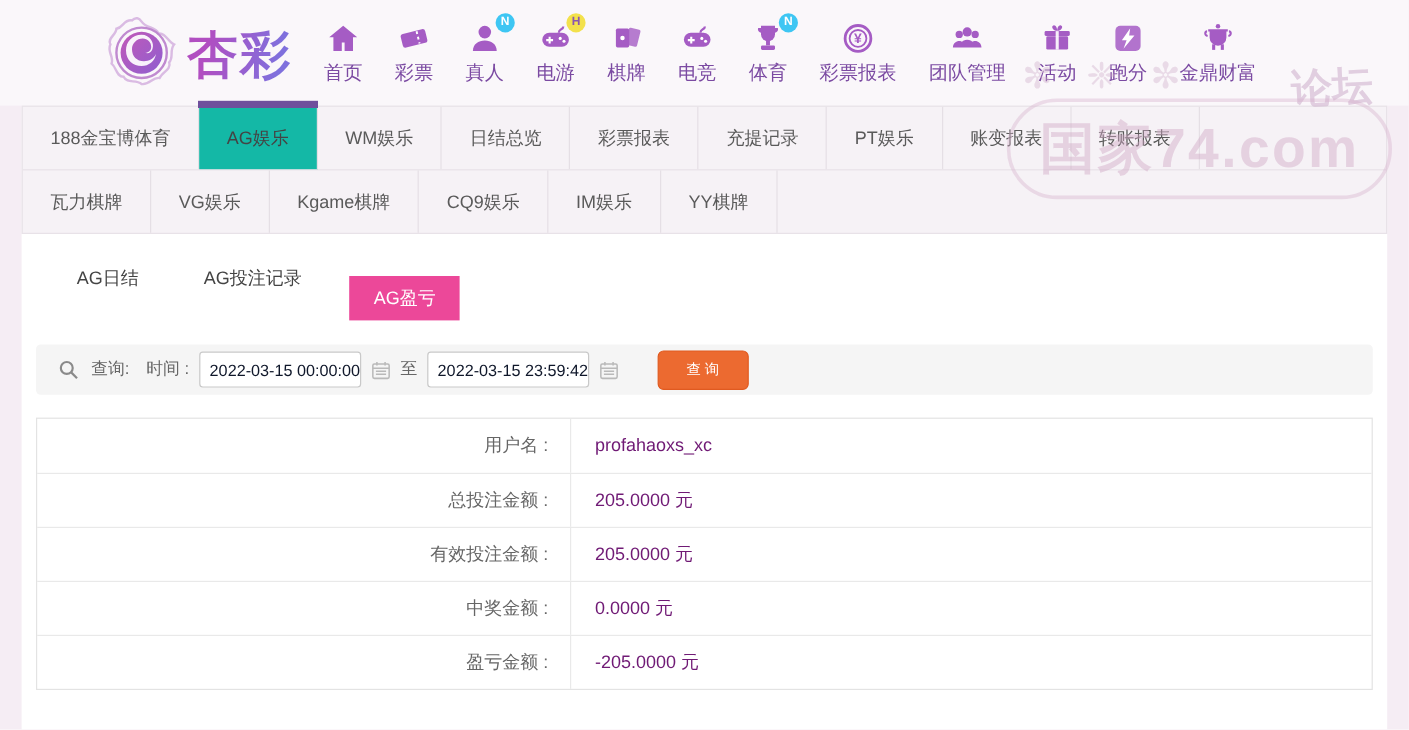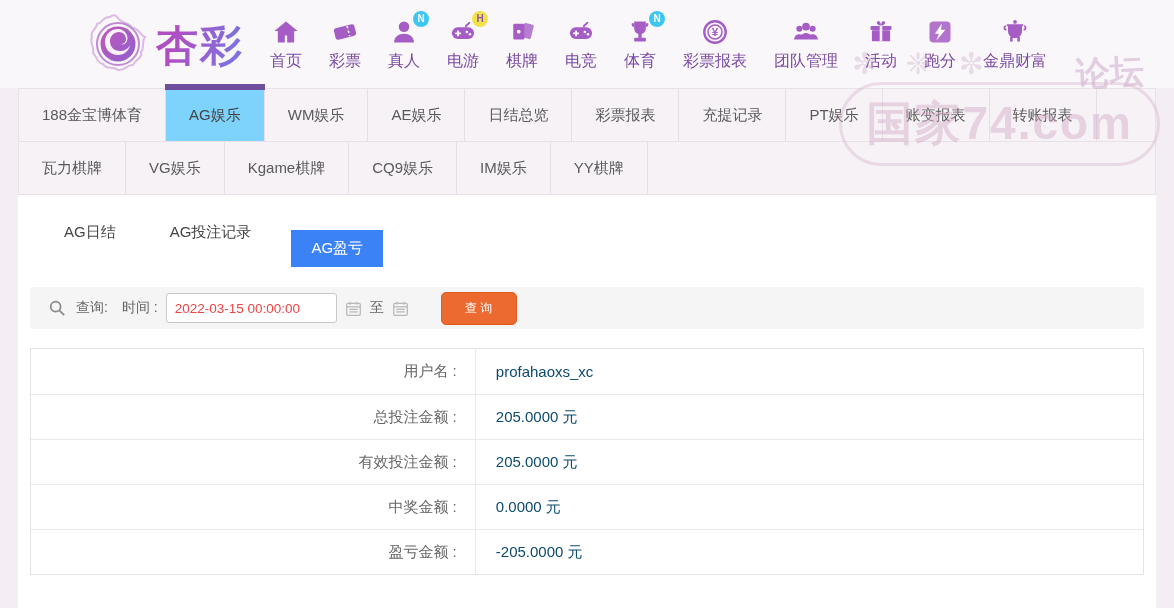--- a/index.html
+++ b/index.html
@@ -25,43 +25,43 @@
   .b-N { background:#3ec6f3; color:#fff; }
   .b-H { background:#f3e14c; color:#8a56b0; }
   
   .wrapper { margin:0 18px; background:#fff; height:520px; position:relative; }
   
   .tabstrip { background:#f6f2f6; border:1px solid #e8e2e8; }
   .tabrow { display:flex; }
   .tabrow + .tabrow { border-top:1px solid #e8e2e8; }
   .tab { position:relative; padding:0 23px; height:52px; display:flex; align-items:center;
     font-size:15px; color:#5a5a5a; cursor:pointer; border-right:1px solid #e5dfe5; white-space:nowrap; }
-  .tab.active { background:#7dd3fc; color:#444; }
+  .tab.active { background:#14b8a6; color:#444; }
   .tab.active::before { content:""; position:absolute; top:-5px; left:-1px; right:-1px; height:6px; background:#6f4f9c; }
   
   .subtabs { display:flex; align-items:center; gap:26px; padding:17px 0 0 32px; height:58px; }
   .subtab { font-size:15px; color:#444; padding:9px 14px; cursor:pointer; white-space:nowrap; }
-  .subtab.active { background:#3b82f6; color:#fff; padding:9px 20px;margin-top:32px; }
+  .subtab.active { background:#ec4899; color:#fff; padding:9px 20px;margin-top:32px; }
   
   .querybar { margin:34px 12px 0 12px; background:#f5f5f5; border-radius:4px; height:42px;
     display:flex; align-items:center; padding-left:18px; gap:8px; }
   .q-label { font-size:14px; color:#666; }
-  .q-input { width:171px; height:30px; border:1px solid #c9c9c9; border-radius:3px; background:#fff;
-    font-size:13.5px; color:#ef4444; padding-left:8px; font-family:"Liberation Sans",sans-serif; }
+  .q-input { width:135px; height:30px; border:1px solid #c9c9c9; border-radius:3px; background:#fff;
+    font-size:13.5px; color:#0f172a; padding-left:8px; font-family:"Liberation Sans",sans-serif; }
   .cal-ic { width:17px; height:17px; stroke:#b9b9b9; fill:none; stroke-width:1.5; }
   .search-ic { width:18px; height:18px; stroke:#8a8a8a; fill:none; stroke-width:2; margin-right:2px; }
   .q-btn { margin-left:24px; width:76px; height:33px; background:#ec6a30; border:1px solid #e05a20;
     border-radius:5px; color:#fff; font-size:12px; cursor:pointer; font-family:"Liberation Sans",sans-serif; }
   
   .info-table { margin:19px 12px 0 12px; border:1px solid #e3e3e3; }
   .t-row { display:flex; height:45px; }
   .t-row + .t-row { border-top:1px solid #e9e9e9; }
   .t-label { width:40%; display:flex; align-items:center; justify-content:flex-end;
     padding-right:18px; font-size:15px; color:#666; border-right:1px solid #e9e9e9; }
-  .t-value { flex:1; display:flex; align-items:center; padding-left:20px; font-size:15px; color:#0c4a6e; }
+  .t-value { flex:1; display:flex; align-items:center; padding-left:20px; font-size:15px; color:#701a75; }
   
   .wm { position:absolute; pointer-events:none; z-index:6; }
   .wm-main { top:82px; right:14px; font-size:46px; font-weight:bold; letter-spacing:2px;
     color:rgba(208,168,198,.45); border:3px solid rgba(214,178,206,.4); border-radius:46px; padding:8px 24px; }
   .wm-forum { top:50px; right:30px; font-size:34px; font-weight:bold; color:rgba(200,165,198,.5); transform:rotate(-3deg); }
   .wm-orn { top:46px; right:180px; font-size:30px; color:rgba(205,172,200,.38); letter-spacing:10px; }
   .hidden-defs { position:absolute; width:0; height:0; overflow:hidden; }
 </style>
 </head>
 <body>
@@ -274,23 +274,20 @@
     <div class="tab">
         <span>188金宝博体育</span>
       </div>
         <div class="tab active">
         <span>AG娱乐</span>
       </div>
         <div class="tab">
         <span>WM娱乐</span>
       </div>
         <div class="tab">
-        <span>AE娱乐</span>
-      </div>
-        <div class="tab">
         <span>日结总览</span>
       </div>
         <div class="tab">
         <span>彩票报表</span>
       </div>
         <div class="tab">
         <span>充提记录</span>
       </div>
         <div class="tab">
         <span>PT娱乐</span>
@@ -348,20 +345,21 @@
     <input class="q-input" type="text" value="2022-03-15 00:00:00" style="">
     <svg class="cal-ic" viewBox="0 0 20 20">
       <rect x="2" y="4" width="16" height="14" rx="1.5"></rect>
         <line x1="2" y1="8" x2="18" y2="8"></line>
       <line x1="6" y1="2" x2="6" y2="5.5"></line>
         <line x1="14" y1="2" x2="14" y2="5.5"></line>
       <line x1="5" y1="11" x2="15" y2="11"></line>
         <line x1="5" y1="14" x2="15" y2="14"></line>
     </svg>
     <span class="q-label">至</span>
+    <input class="q-input" type="text" value="2022-03-15 23:59:42" style="">
     <svg class="cal-ic" viewBox="0 0 20 20">
       <rect x="2" y="4" width="16" height="14" rx="1.5"></rect>
         <line x1="2" y1="8" x2="18" y2="8"></line>
       <line x1="6" y1="2" x2="6" y2="5.5"></line>
         <line x1="14" y1="2" x2="14" y2="5.5"></line>
       <line x1="5" y1="11" x2="15" y2="11"></line>
         <line x1="5" y1="14" x2="15" y2="14"></line>
     </svg>
     <button class="q-btn">查 询</button>
   </div>

